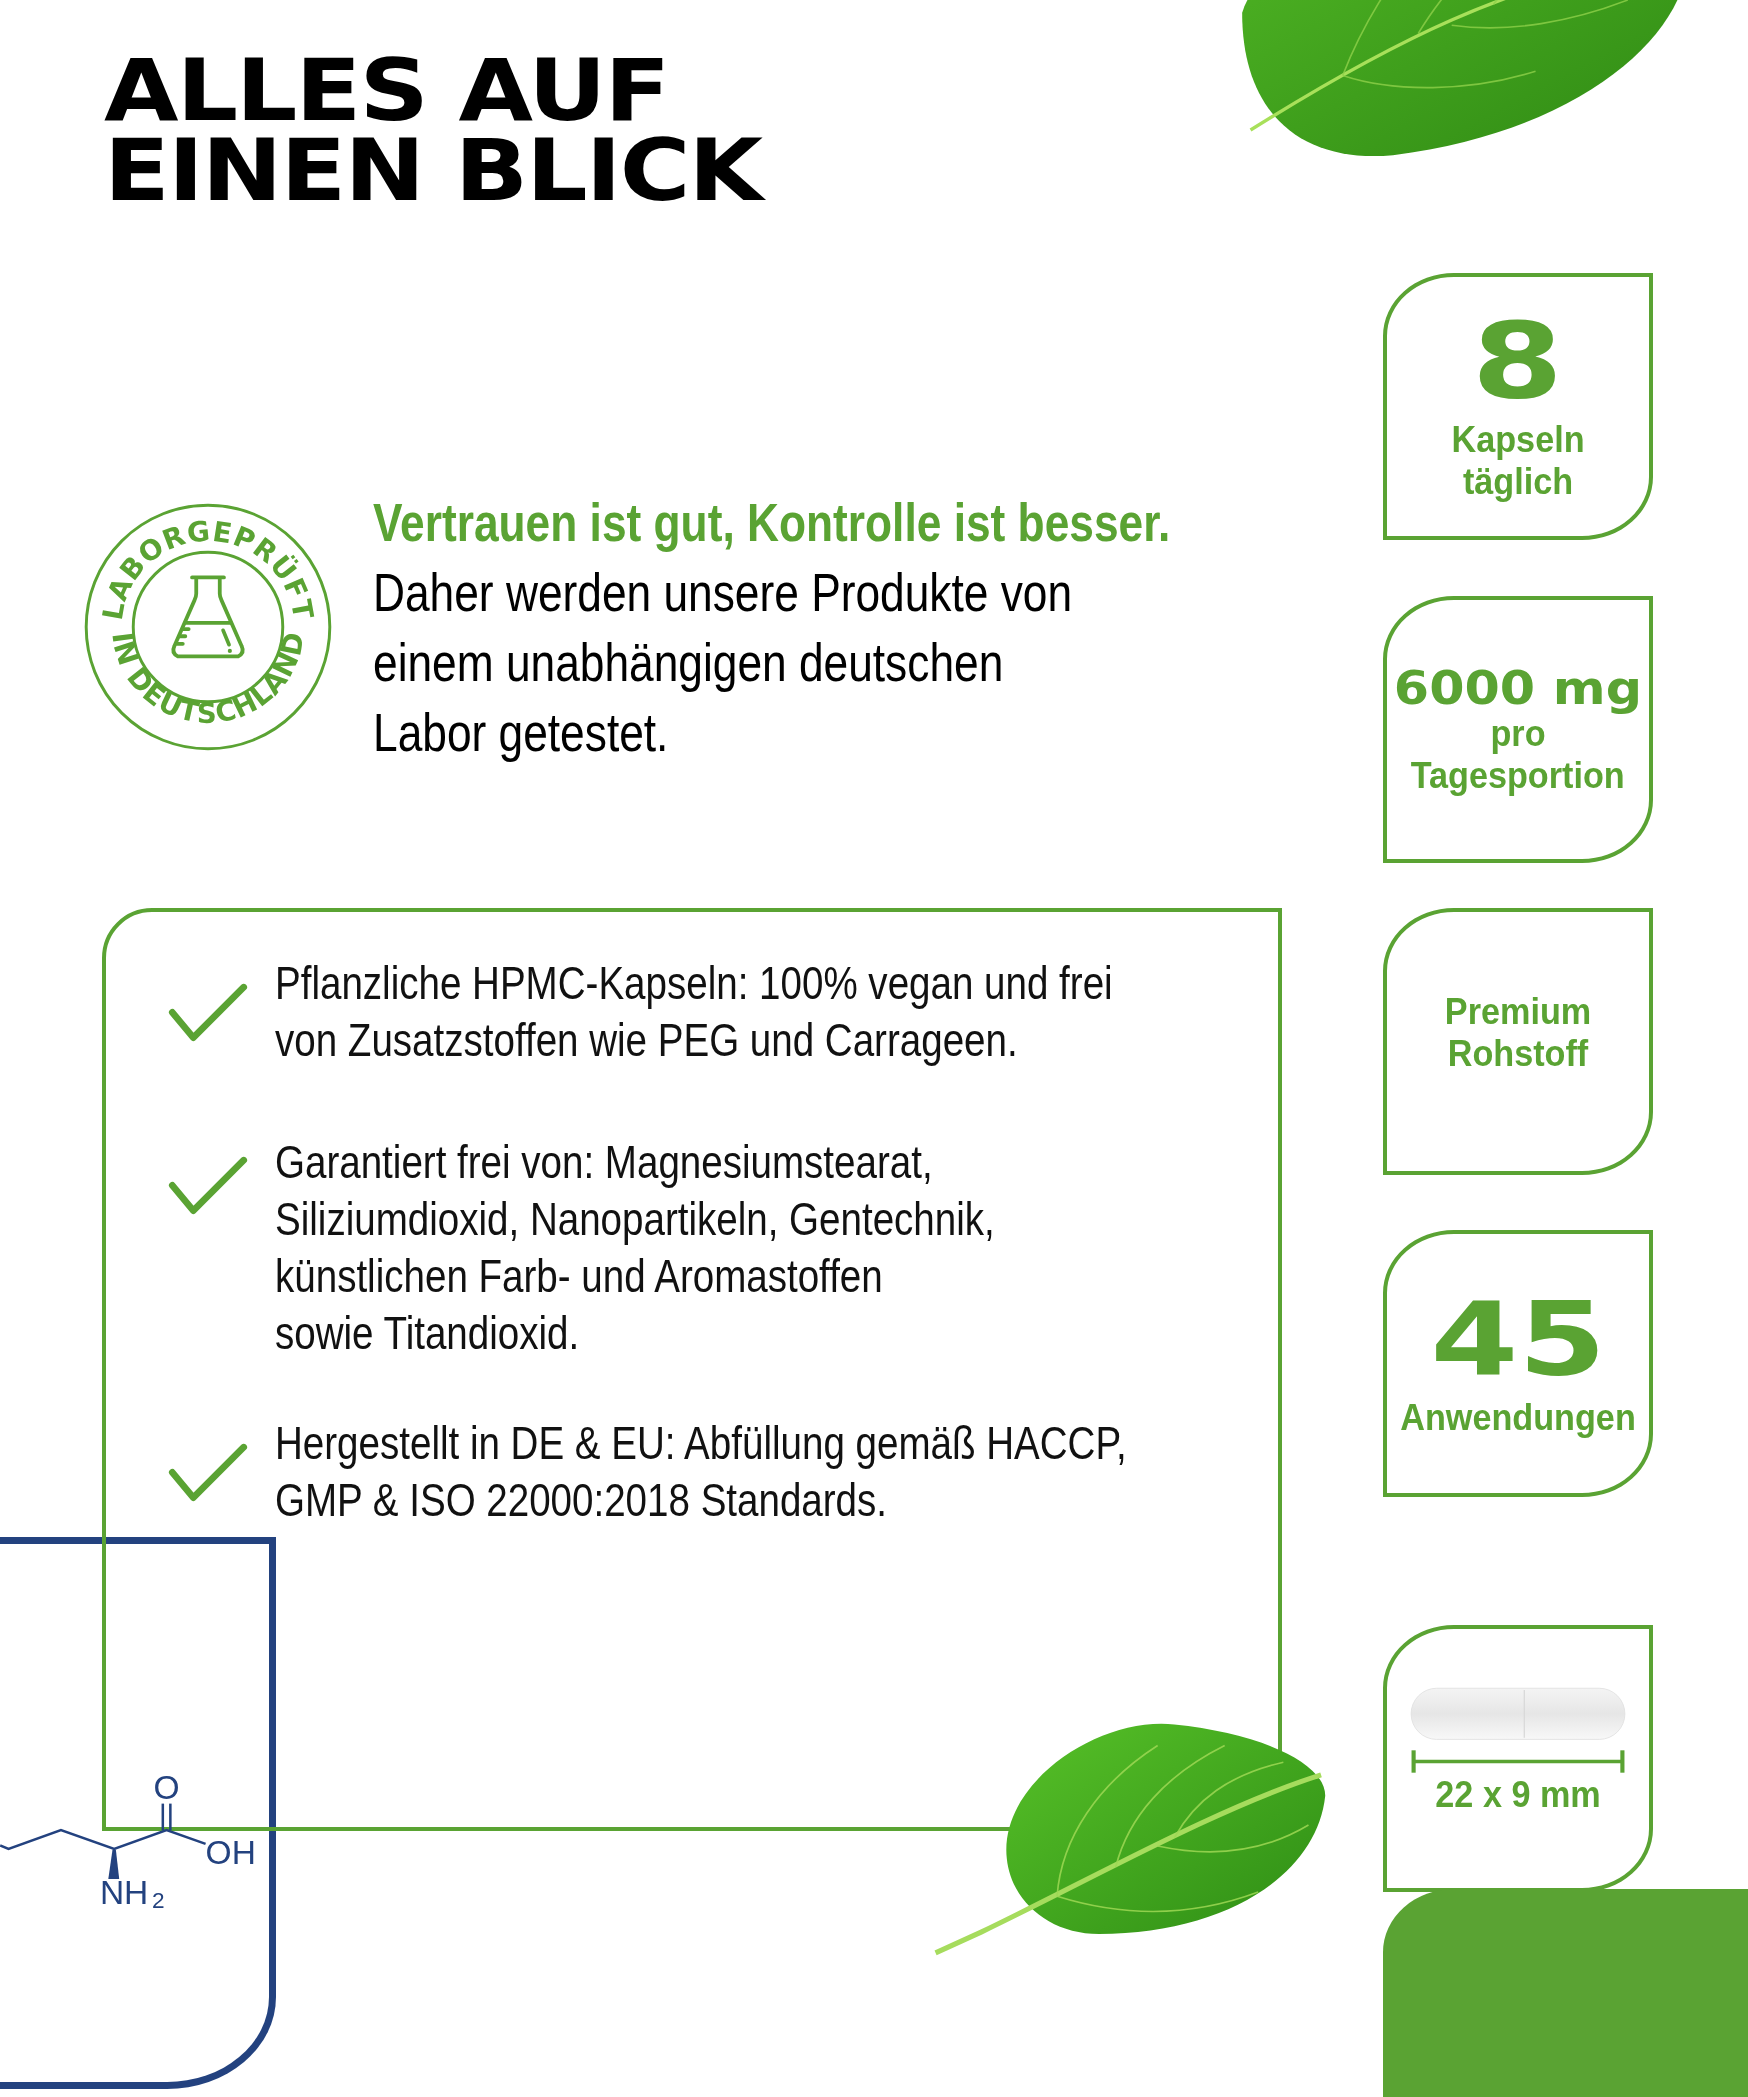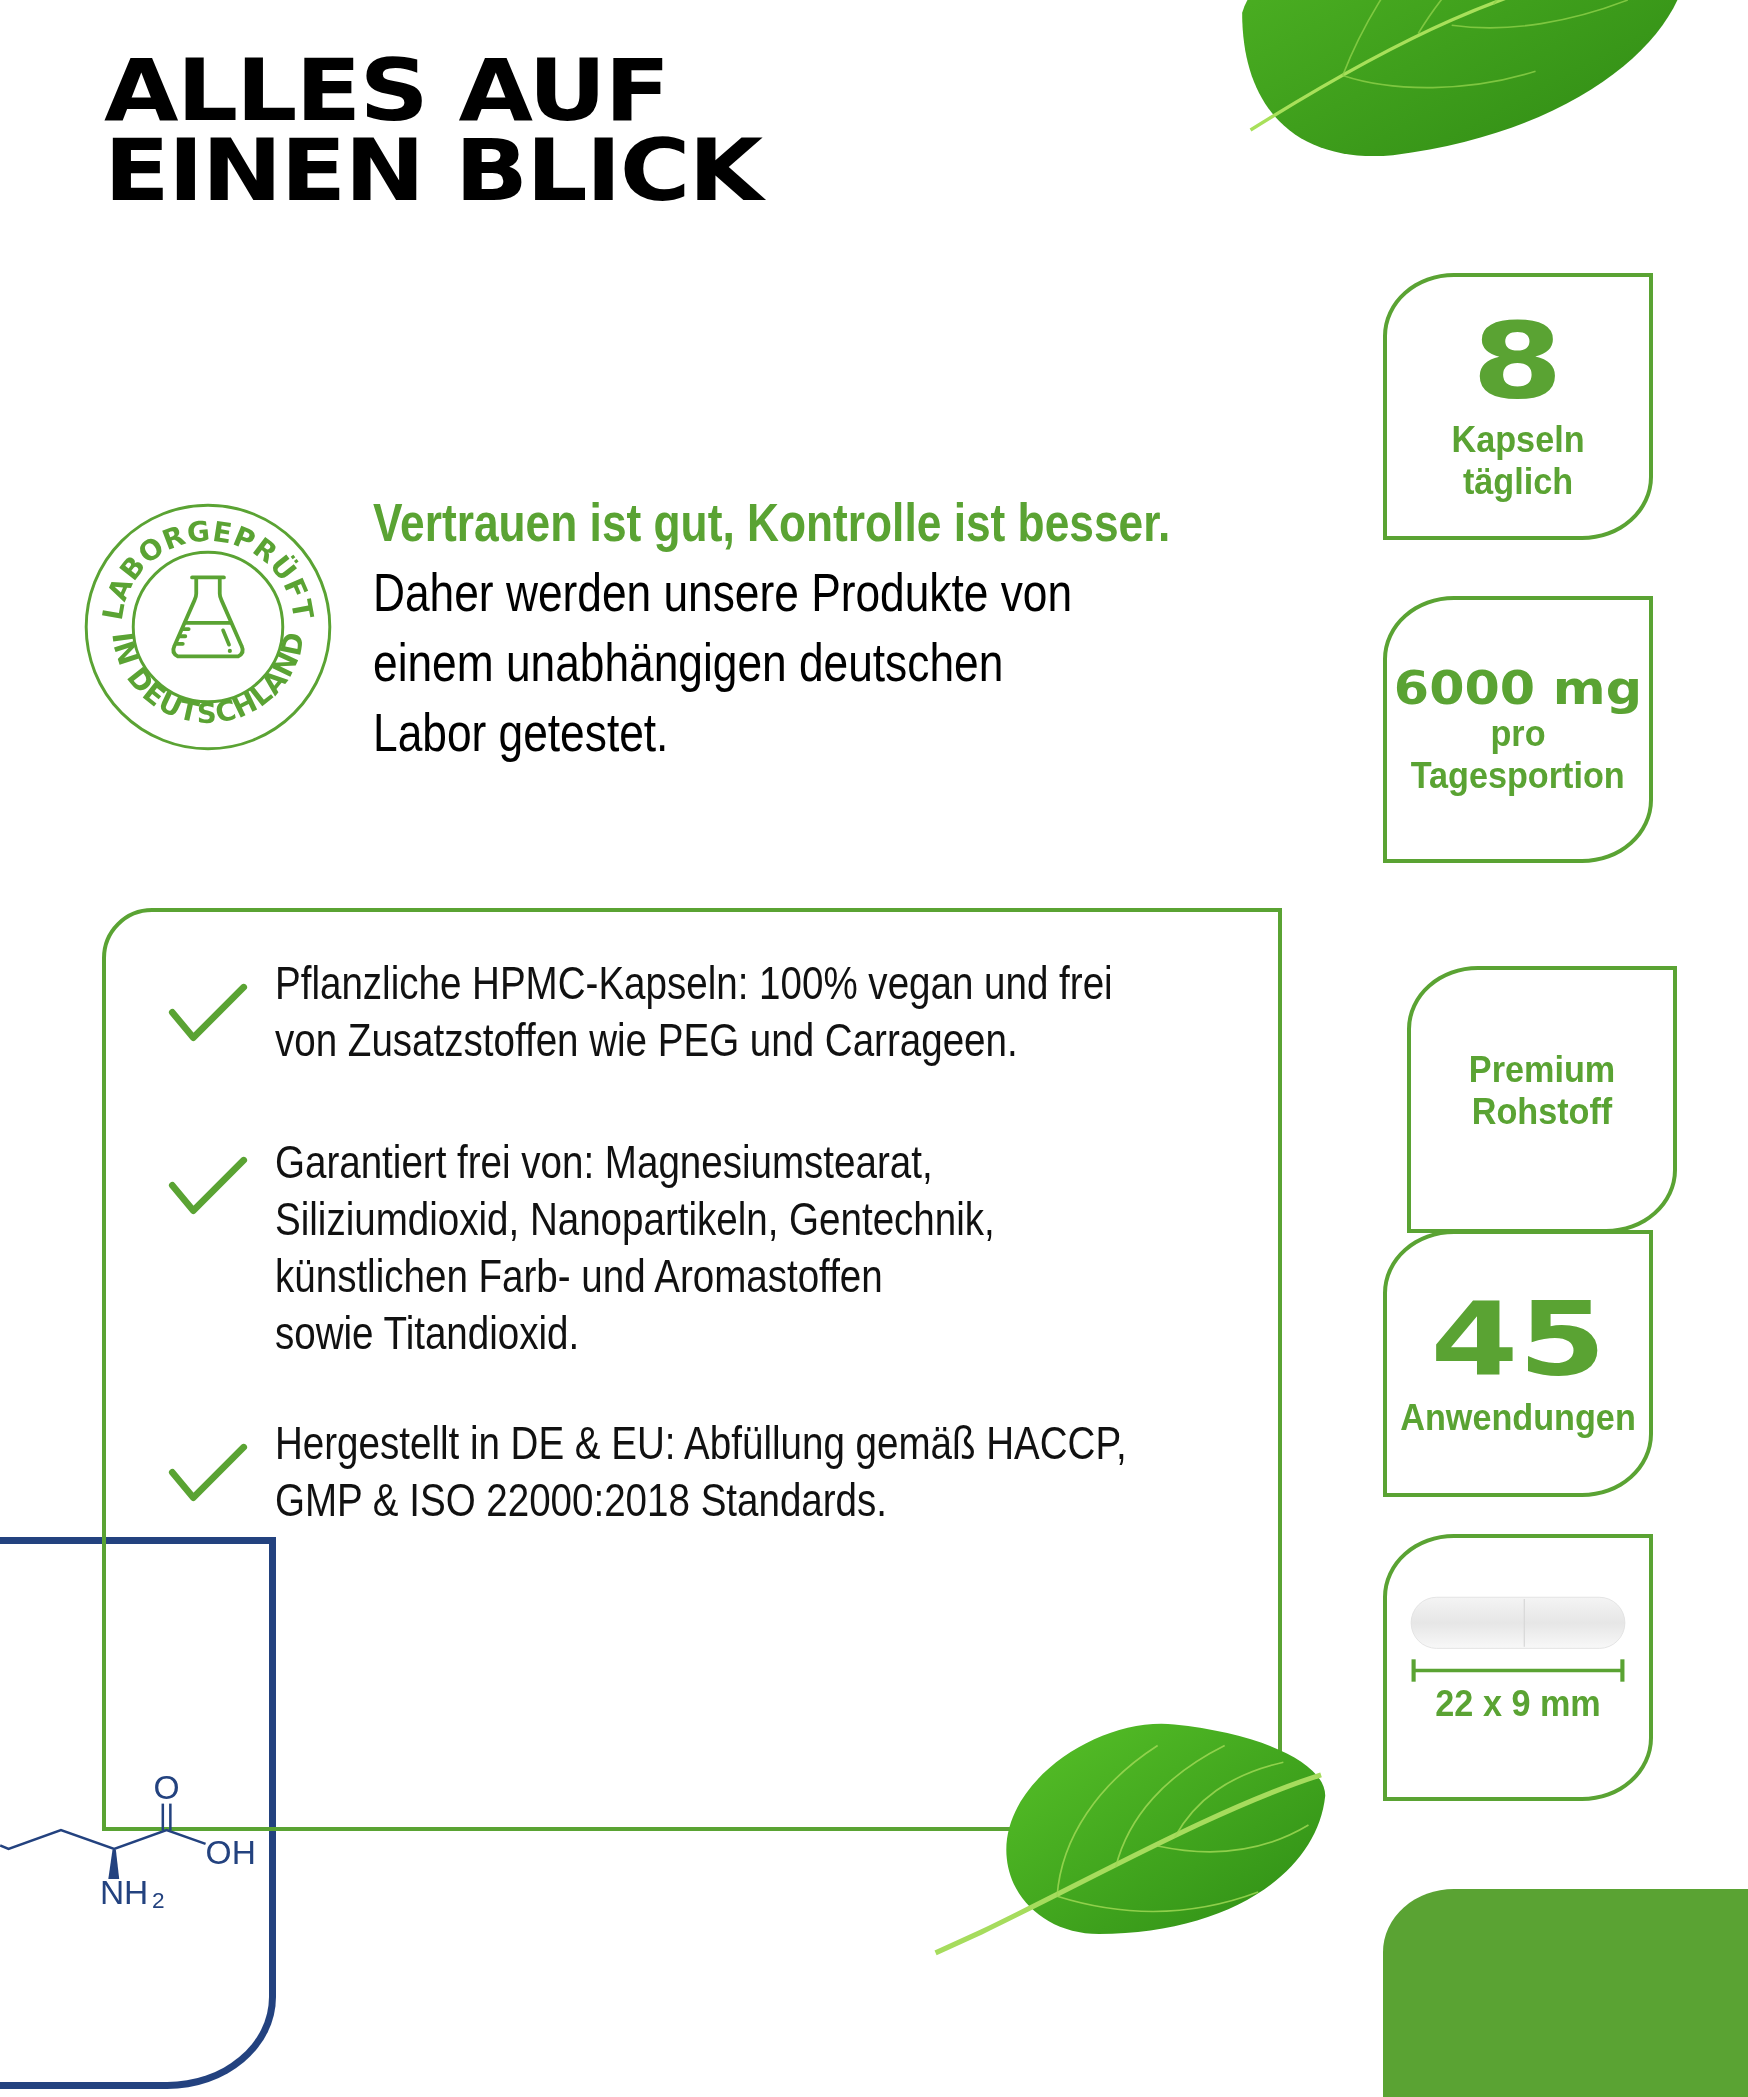--- a/index.html
+++ b/index.html
@@ -149,31 +149,31 @@
   <div class="side-label" style="margin-top:3.4px;">Kapseln</div>
   <div class="side-label">täglich</div>
 </div>
 
 <div class="abs side-box" style="top:596px;text-align:center;">
   <div class="big-mg">6000 mg</div>
   <div class="side-label">pro</div>
   <div class="side-label">Tagesportion</div>
 </div>
 
-<div class="abs side-box" style="top:966px;margin-left:24px;">
+<div class="abs side-box" style="top:908px;">
   <div class="side-label" style="margin-top:-17px;">Premium</div>
   <div class="side-label">Rohstoff</div>
 </div>
 
 <div class="abs side-box" style="top:1230px;">
   <div class="big-num" style="font-size:101px;">45</div>
   <div class="side-label" style="margin-top:4.2px;">Anwendungen</div>
 </div>
 
-<div class="abs side-box" style="top:1534px;">
+<div class="abs side-box" style="top:1625px;">
   <svg width="218" height="63" viewBox="0 0 520 150" style="margin-top:-17px;">
     <defs>
       <linearGradient id="cap" x1="0" y1="0" x2="0" y2="1">
         <stop offset="0" stop-color="#f4f4f4"></stop>
         <stop offset="0.5" stop-color="#e6e6e6"></stop>
         <stop offset="1" stop-color="#f8f8f8"></stop>
       </linearGradient>
     </defs>
     <rect x="5" y="10" width="510" height="122" rx="61" fill="url(#cap)" stroke="#e0e0e0" stroke-width="2"></rect>
     <line x1="275" y1="14" x2="275" y2="128" stroke="#d8d8d8" stroke-width="3"></line>

